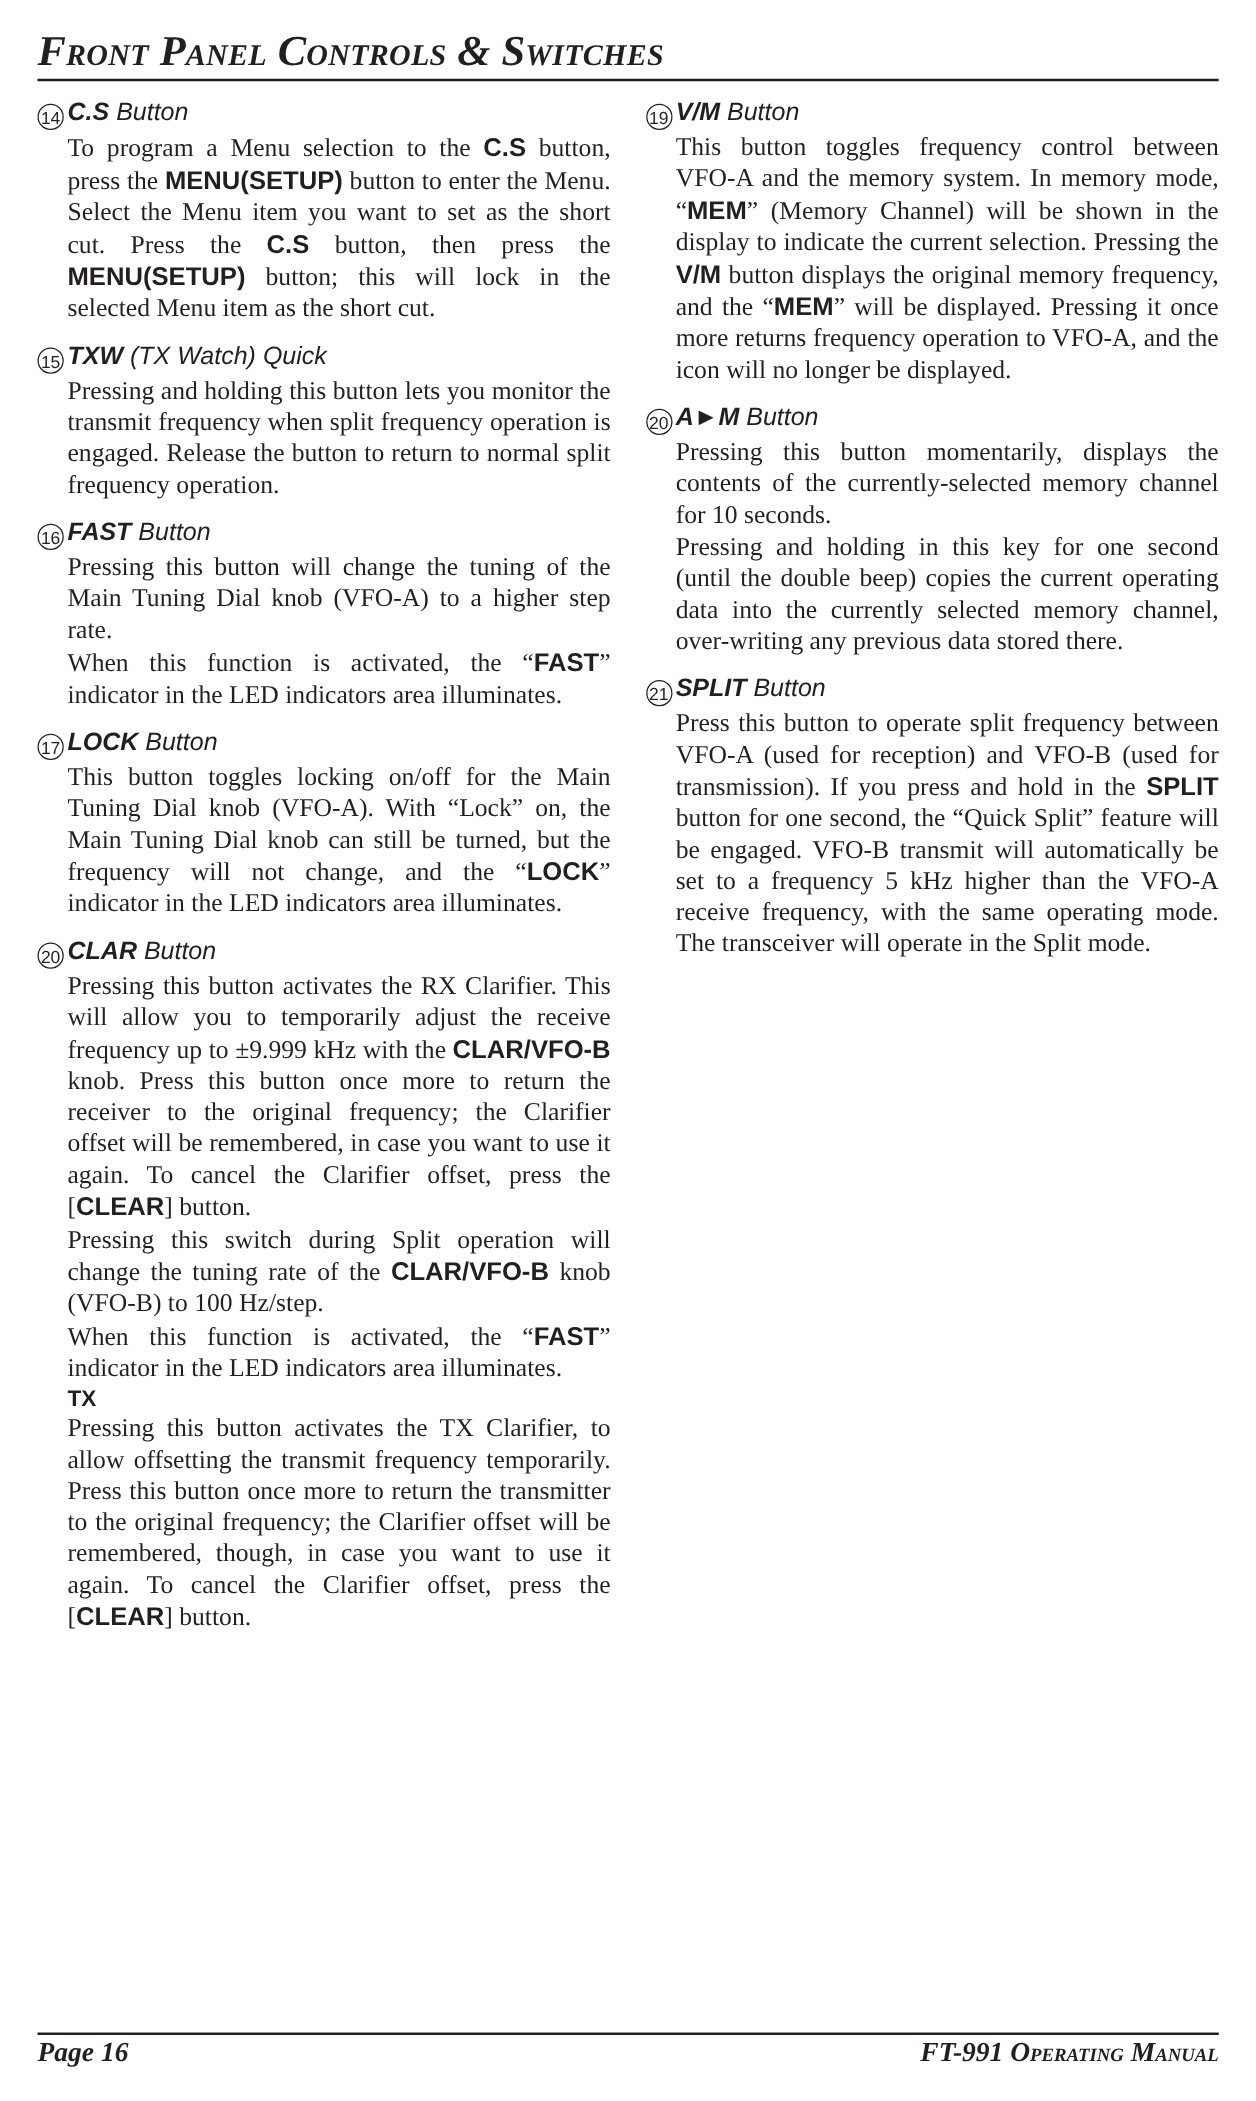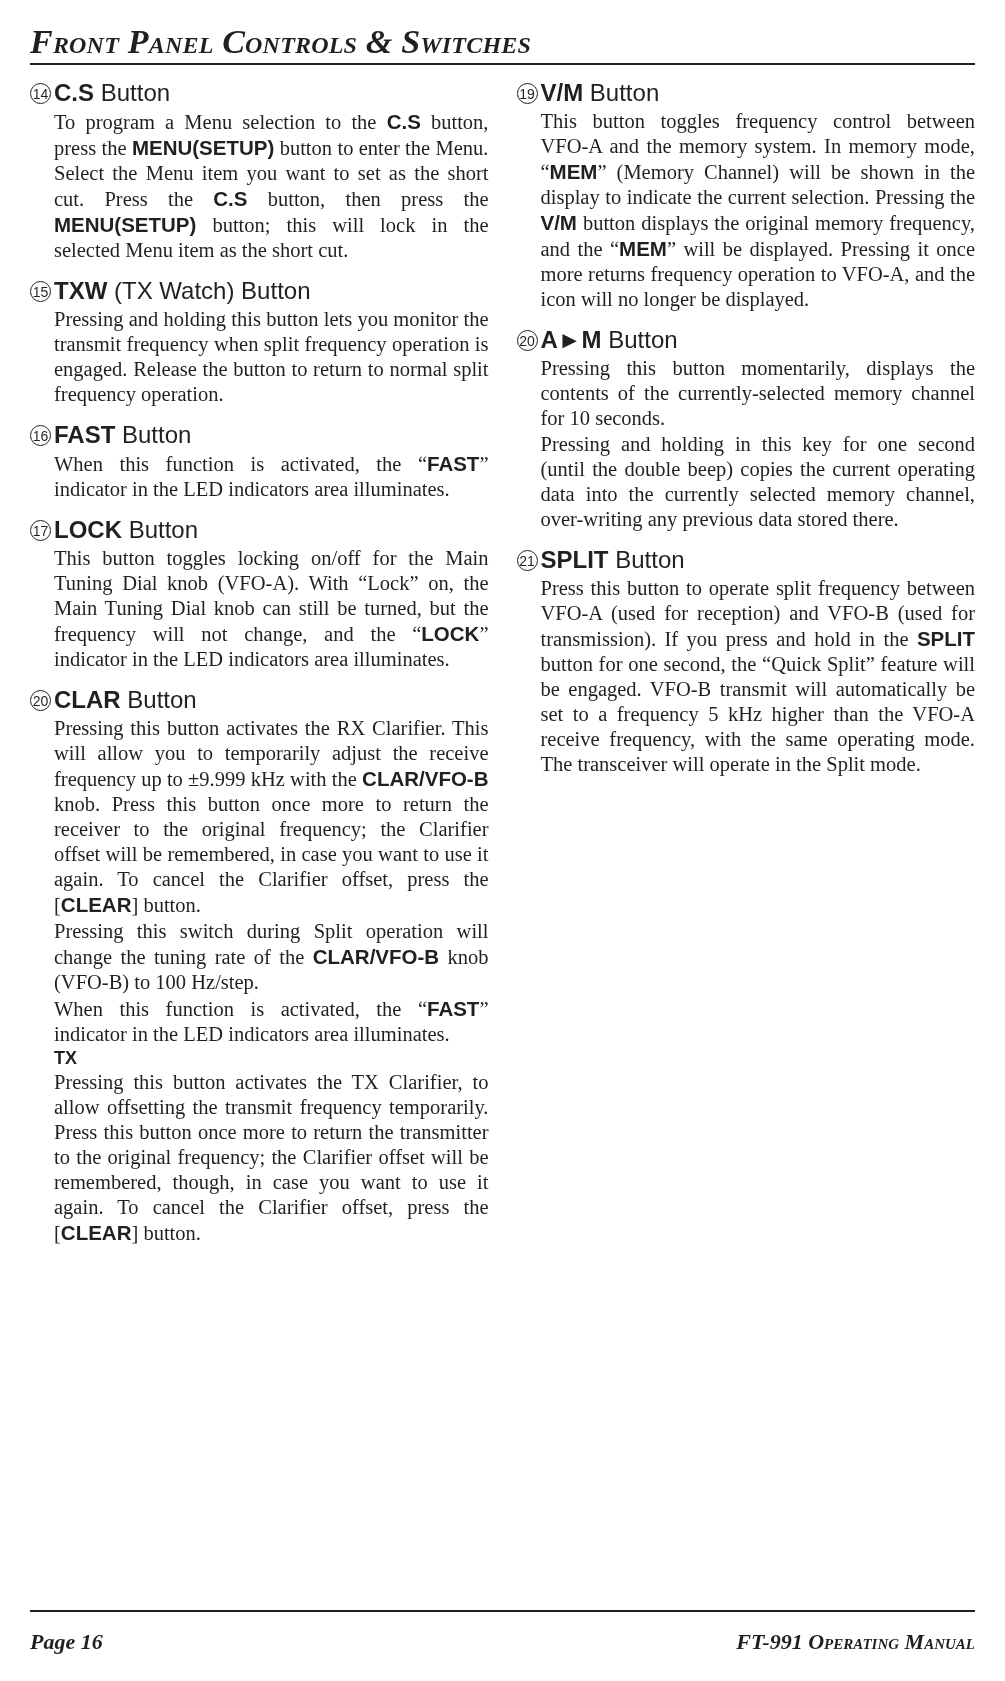--- a/index.html
+++ b/index.html
@@ -4,27 +4,27 @@
 <style>
   * { margin: 0; padding: 0; box-sizing: border-box; }
   body { font-family: "Times New Roman", serif; background: #fff; color: #231f20; width: 1005px; height: 1681px; position: relative; }
   .page { padding: 23px 30px 0 30px; }
   .title { font-variant: small-caps; font-style: italic; font-weight: bold; font-size: 34px; letter-spacing: 0.2px; padding-bottom: 2px; border-bottom: 2px solid #231f20; margin-bottom: 14px; }
   .cols { display: flex; gap: 28px; }
   .col { width: 460px; }
   .item { margin-bottom: 14px; }
   .item-head { display: flex; align-items: flex-start; gap: 3px; margin-bottom: 2px; }
   .num { font-family: Arial, sans-serif; font-size: 14px; border: 1.4px solid #231f20; border-radius: 50%; width: 21px; height: 21px; display: inline-flex; align-items: center; justify-content: center; margin-top: 4px; flex: 0 0 auto; }
-  .item-title { font-family: Arial, sans-serif; font-weight: bold; font-size: 24px; }
+  .item-title { font-family: Arial, sans-serif; font-weight: bold; font-size: 20px; font-style: italic; }
   .item-title .thin { font-family: "Arial Narrow", Arial, sans-serif; font-weight: normal; font-stretch: condensed; }
   .body { font-size: 20.5px; line-height: 1.22; text-align: justify; padding-left: 24px; }
   .body p { margin-bottom: 1px; }
   .b { font-family: Arial, sans-serif; font-weight: bold; }
   .sub { font-family: Arial, sans-serif; font-weight: bold; font-size: 18px; margin-top: 1px; }
-  .footer { position: absolute; left: 30px; right: 30px; bottom: 26px; border-top: 2px solid #231f20; display: flex; justify-content: space-between; font-style: italic; font-weight: bold; font-size: 22px; padding-top: 17px; text-align: right; }
+  .footer { position: absolute; left: 30px; right: 30px; bottom: 26px; border-top: 2px solid #231f20; display: flex; justify-content: space-between; font-style: italic; font-weight: bold; font-size: 22px; padding-top: 1px; text-align: right; }
   .footer .right { font-variant: small-caps; }
 </style>
 </head>
 <body>
 
 <div class="page">
   <div class="title">Front Panel Controls &amp; Switches</div>
   <div class="cols">
     <div class="col" id="col-left">
         <div class="item">
@@ -32,32 +32,33 @@
             <span class="num">14</span>
             <span class="item-title"><span class="b">C.S</span> <span class="thin">Button</span></span>
           </div>
           <div class="body">
             <p>To program a Menu selection to the <span class="b">C.S</span> button, press the <span class="b">MENU(SETUP)</span> button to enter the Menu. Select the Menu item you want to set as the short cut. Press the <span class="b">C.S</span> button, then press the <span class="b">MENU(SETUP)</span> button; this will lock in the selected Menu item as the short cut.</p>
           </div>
         </div>
         <div class="item">
           <div class="item-head">
             <span class="num">15</span>
-            <span class="item-title"><span class="b">TXW</span> <span class="thin">(TX Watch) Button</span></span>
+            <span class="item-title"><span class="b">TXW</span> <span class="thin">(TX Watch) Quick</span></span>
           </div>
           <div class="body">
             <p>Pressing and holding this button lets you monitor the transmit frequency when split frequency operation is engaged. Release the button to return to normal split frequency operation.</p>
           </div>
         </div>
         <div class="item">
           <div class="item-head">
             <span class="num">16</span>
             <span class="item-title"><span class="b">FAST</span> <span class="thin">Button</span></span>
           </div>
           <div class="body">
+            <p>Pressing this button will change the tuning of the Main Tuning Dial knob (VFO-A) to a higher step rate.</p>
             <p>When this function is activated, the “<span class="b">FAST</span>” indicator in the LED indicators area illuminates.</p>
           </div>
         </div>
         <div class="item">
           <div class="item-head">
             <span class="num">17</span>
             <span class="item-title"><span class="b">LOCK</span> <span class="thin">Button</span></span>
           </div>
           <div class="body">
             <p>This button toggles locking on/off for the Main Tuning Dial knob (VFO-A). With “Lock” on, the Main Tuning Dial knob can still be turned, but the frequency will not change, and the “<span class="b">LOCK</span>” indicator in the LED indicators area illuminates.</p>

